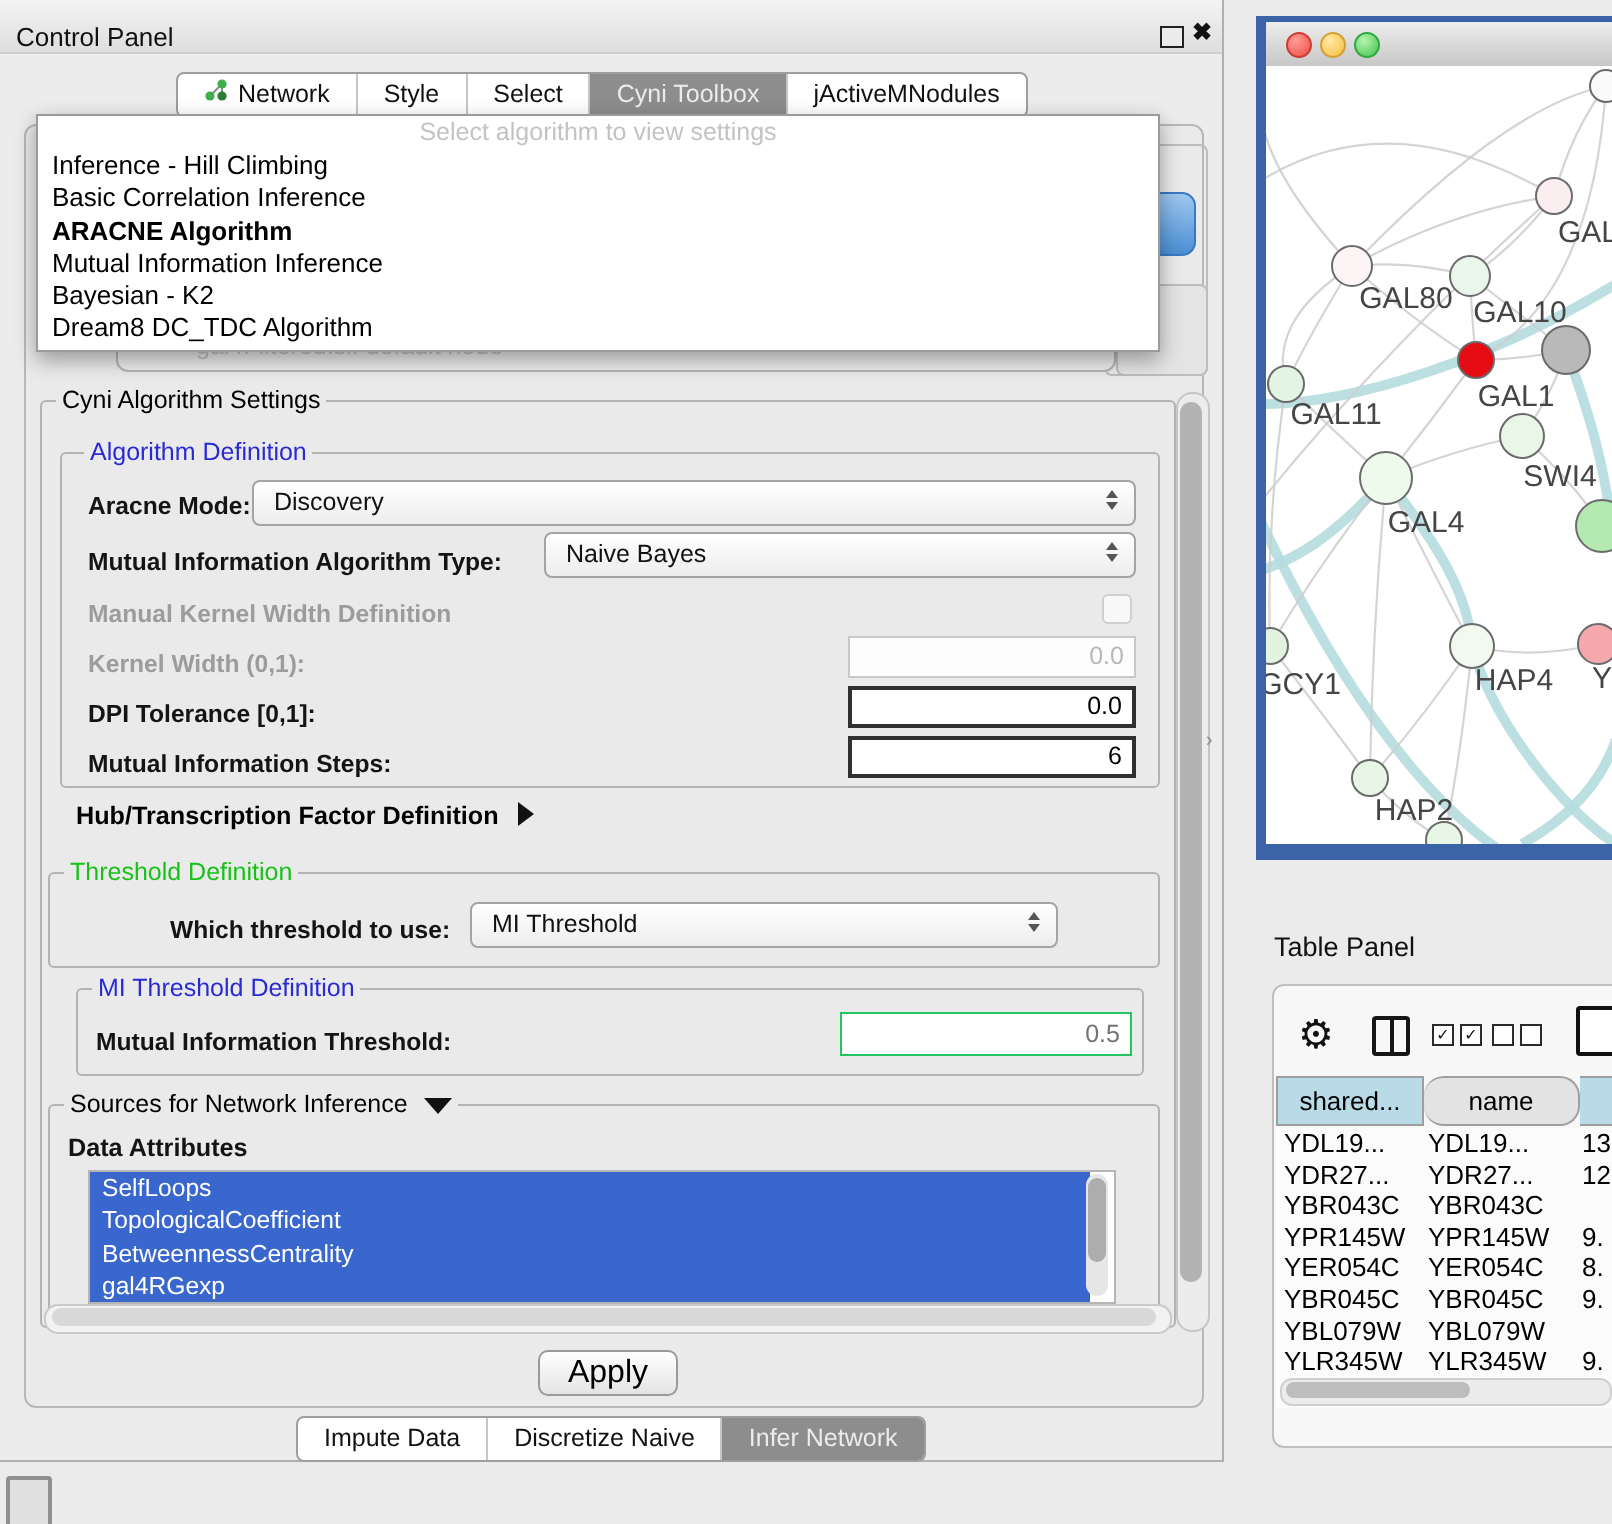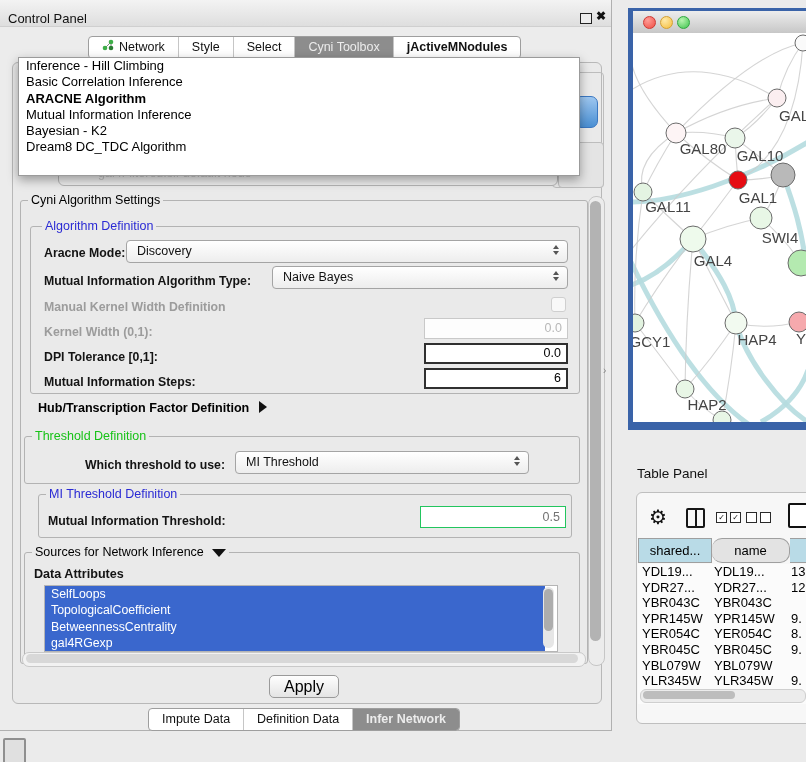--- a/index.html
+++ b/index.html
@@ -13,21 +13,21 @@
                border-bottom:1px solid #cfcfcf;}
   .cp-title{left:8px;top:11px;font-size:13px;color:#111;}
   .float-icon{left:580px;top:13px;width:10px;height:9px;border:1.5px solid #222;background:#ececec;cursor:pointer;}
   .close-icon{left:596px;top:9px;font-size:12px;font-weight:bold;color:#111;cursor:pointer;}
 
   
   .cp-tabs{left:88px;top:36px;height:21px;display:inline-flex;background:#fff;border:1px solid #9e9e9e;
            border-radius:4px;overflow:hidden;font-size:12.5px;}
   .seg{padding:0 13px;line-height:21px;border-right:1px solid #c6c6c6;color:#111;cursor:pointer;
        display:flex;align-items:center;white-space:nowrap;}
-  .seg:last-child{border-right:none;font-weight:bold;}
+  .seg:last-child{border-right:none;}
   .seg.selected{background:#8d8d8d;color:#ececec;}
   .seg .mini-icon{margin-right:5px;display:inline-block;}
 
   
   .cp-content{left:12px;top:62px;width:588px;height:640px;background:#eaeaea;border:1px solid #b8b8b8;border-radius:6px;}
 
   
   .rem-group{left:552px;top:72px;width:50px;height:114px;border:1px solid #bdbdbd;border-radius:4px;}
   .rem-blue{left:574px;top:96px;width:22px;height:30px;border:1px solid #3b78c2;border-radius:7px;
             background:linear-gradient(#9ec7f0,#4a8fd3);}
@@ -242,31 +242,32 @@
   <div class="abs list-vthumb"></div>
   <div class="abs hscroll"></div>
   <div class="abs hthumb"></div>
 
   <div class="abs apply-btn">Apply</div>
   <div class="abs bottom-tabs" id="bottomTabs">
       <div class="seg">
         <span>Impute Data</span>
       </div>
       <div class="seg">
-        <span>Definition Data</span>
+        <span>Discretize Naive</span>
       </div>
       <div class="seg selected">
         <span>Infer Network</span>
       </div>
     </div>
 
   <div class="abs dock-icon"></div>
   <div class="abs split-mark">›</div>
 
   <div class="abs algo-popup">
+    <div class="popup-prompt">Select algorithm to view settings</div>
     <div id="popupItems">
         <div class="popup-item">Inference - Hill Climbing</div>
         <div class="popup-item">Basic Correlation Inference</div>
         <div class="popup-item hl">ARACNE Algorithm</div>
         <div class="popup-item">Mutual Information Inference</div>
         <div class="popup-item">Bayesian - K2</div>
         <div class="popup-item">Dream8 DC_TDC Algorithm</div>
       </div>
   </div>
 

